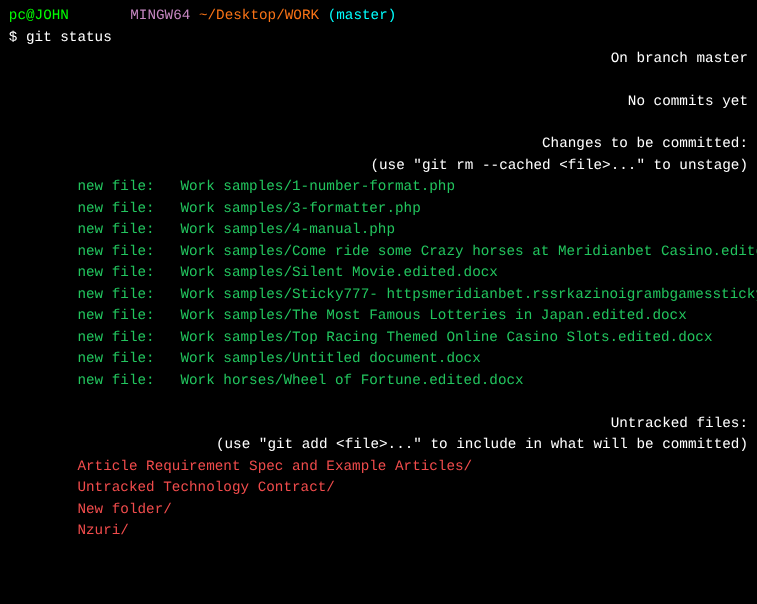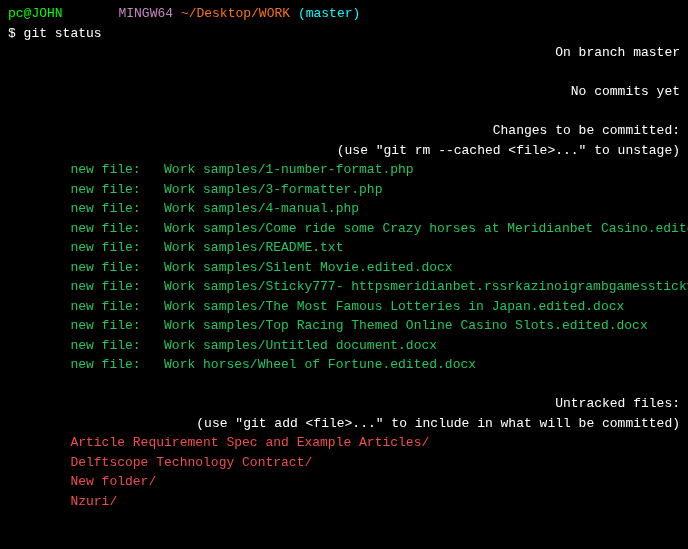--- a/index.html
+++ b/index.html
@@ -73,32 +73,31 @@
 <div class="blank-line"></div>
 
 <div class="white-text">Changes to be committed:</div>
 <div class="white-text new-file-line">  (use "git rm --cached &lt;file&gt;..." to unstage)</div>
 
 <div id="staged-files-container">
     <div class="green-text new-file-line">        new file:   Work samples/1-number-format.php</div>
     <div class="green-text new-file-line">        new file:   Work samples/3-formatter.php</div>
     <div class="green-text new-file-line">        new file:   Work samples/4-manual.php</div>
     <div class="green-text new-file-line">        new file:   Work samples/Come ride some Crazy horses at Meridianbet Casino.edited.docx</div>
-    <div class="green-text new-file-line">        new file:   Work samples/README.txt</div>
     <div class="green-text new-file-line">        new file:   Work samples/Silent Movie.edited.docx</div>
     <div class="green-text new-file-line">        new file:   Work samples/Sticky777- httpsmeridianbet.rssrkazinoigrambgamessticky777.docx</div>
     <div class="green-text new-file-line">        new file:   Work samples/The Most Famous Lotteries in Japan.edited.docx</div>
     <div class="green-text new-file-line">        new file:   Work samples/Top Racing Themed Online Casino Slots.edited.docx</div>
     <div class="green-text new-file-line">        new file:   Work samples/Untitled document.docx</div>
     <div class="green-text new-file-line">        new file:   Work horses/Wheel of Fortune.edited.docx</div>
   </div>
 
 <div class="blank-line"></div>
 
 <div class="white-text">Untracked files:</div>
 <div class="white-text new-file-line">  (use "git add &lt;file&gt;..." to include in what will be committed)</div>
 
 <div id="untracked-files-container">
     <div class="red-text untracked-line">        Article Requirement Spec and Example Articles/</div>
-    <div class="red-text untracked-line">        Delftscope Technology Contract/</div>
+    <div class="red-text untracked-line">        Untracked Technology Contract/</div>
     <div class="red-text untracked-line">        New folder/</div>
     <div class="red-text untracked-line">        Nzuri/</div>
   </div>
 
 </body></html>

